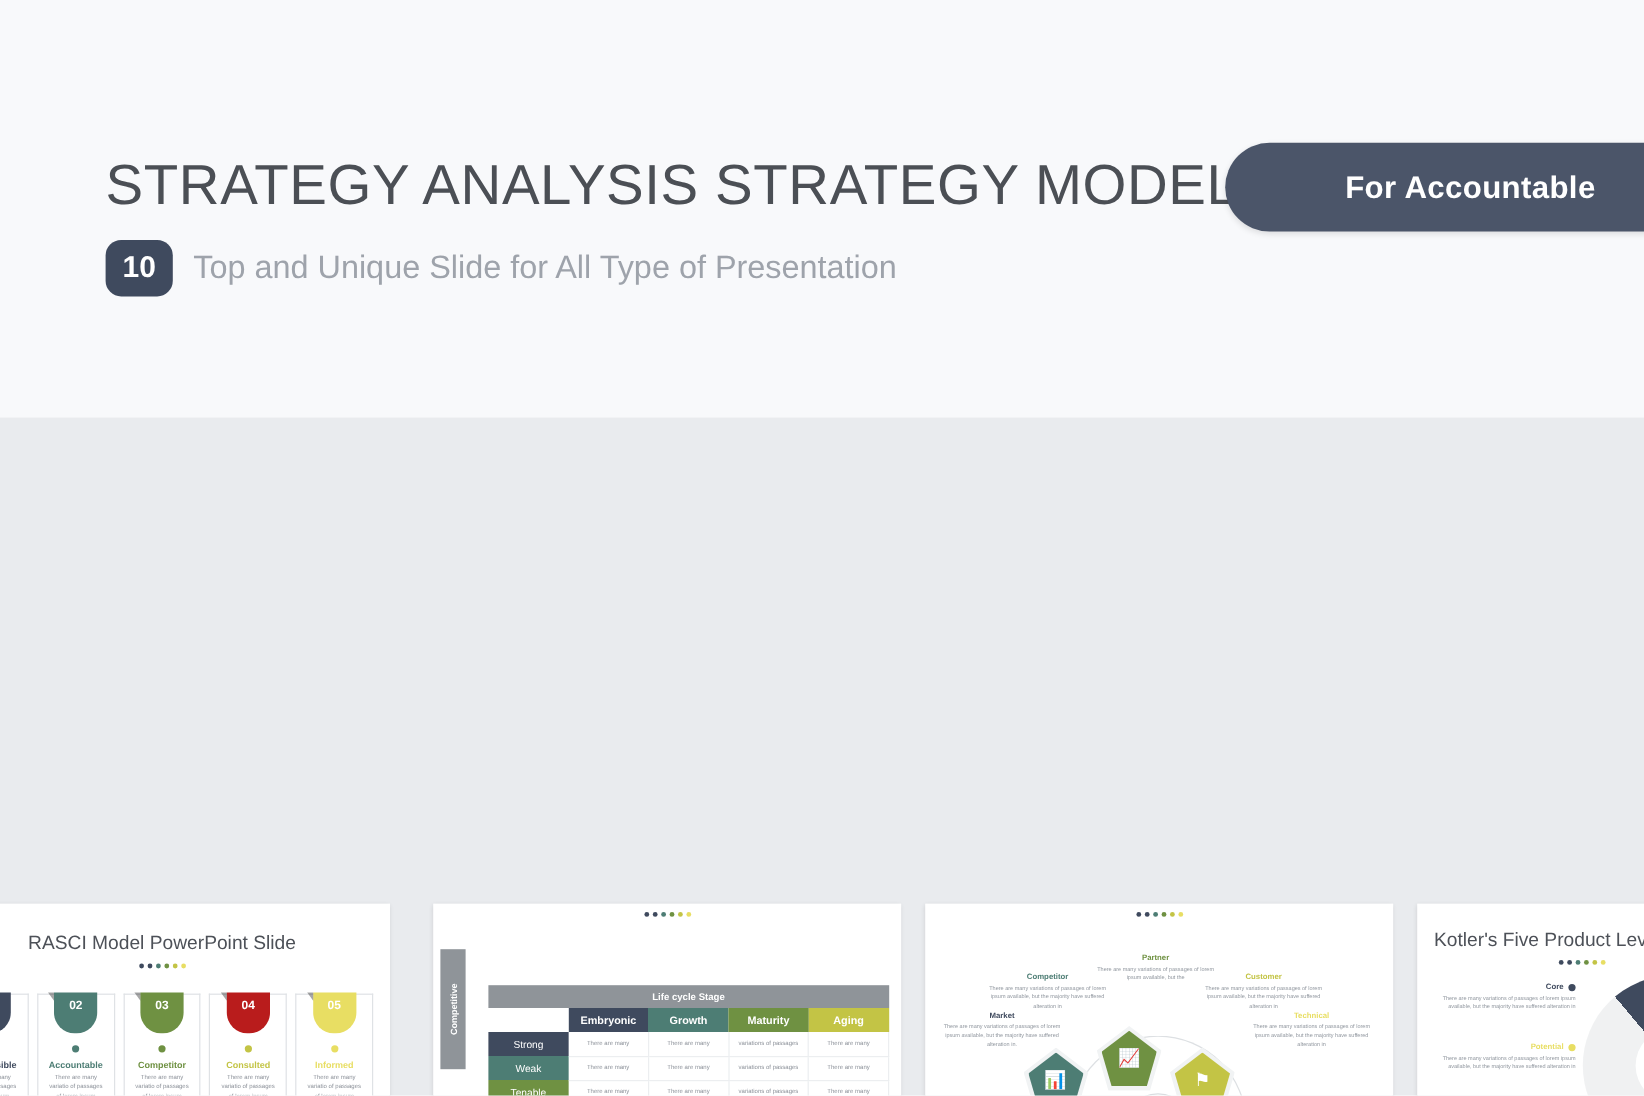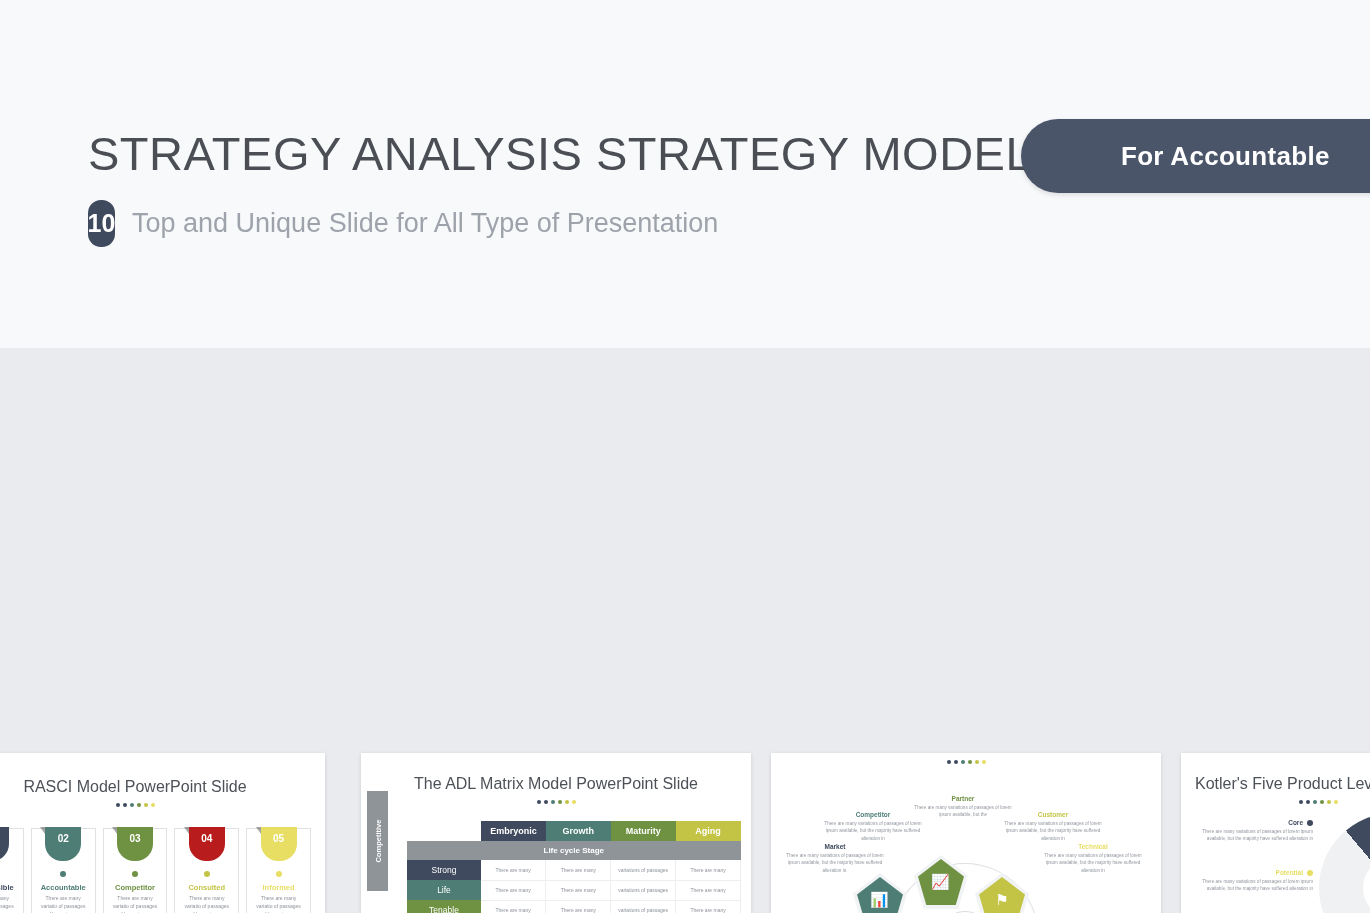--- a/index.html
+++ b/index.html
@@ -19,21 +19,21 @@
   .hero-title {
     position: absolute; left: 88px; top: 126px;
     font-size: 47px; font-weight: 400; letter-spacing: .5px;
     color: #4b4f55; white-space: nowrap;
   }
   .hero-sub-row {
     position: absolute; left: 88px; top: 200px;
     display: flex; align-items: center; gap: 17px;
   }
   .badge-10 {
-    width: 27px; height: 47px; border-radius: 13px;
+    width: 56px; height: 47px; border-radius: 13px;
     background: #3f4a5e; color: #fff;
     display: flex; align-items: center; justify-content: center;
     font-size: 25px; font-weight: 700;
   }
   .hero-sub {
     font-size: 27px; color: #9ea3ab; font-weight: 400; white-space: nowrap;
   }
   .pp-pill {
     position: absolute; left: 1021px; top: 119px;
     width: 400px; height: 74px;
@@ -249,56 +249,55 @@
           <div class="rasci-item">
             <div class="rasci-tab" style="background:#e8de63">05</div>
             <div class="rasci-dot" style="background:#e8de63"></div>
             <div class="rasci-label" style="color:#e8de63">Informed</div>
             <div class="rasci-body">There are many variatio of passages of lorem ipsum available, but the majority have suffered alteration in</div>
           </div>
         </div>
     </div>
 
     <div class="card" id="card-adl">
-      <div class="slide-title">The ADL Matrix Model PowerPoint Slide</div>
       <div class="dots">
           <i style="background: rgb(63, 74, 94);"></i>
           <i style="background: rgb(63, 74, 94);"></i>
           <i style="background: rgb(77, 125, 116);"></i>
           <i style="background: rgb(111, 145, 66);"></i>
           <i style="background: rgb(195, 196, 69);"></i>
           <i style="background: rgb(232, 222, 99);"></i>
         </div>
       <div class="adl-vert">
         <span>Competitive</span>
       </div>
       <div class="adl-wrap">
         <table class="adl-table">
           <thead>
+            <tr>
+              <th class="adl-super" colspan="5">Life cycle Stage</th>
+            </tr>
             <tr id="adl-head-row">
                 <th class="adl-rowhead" style="background: transparent;"></th>
                 <th class="adl-head" style="background: rgb(63, 74, 94);">Embryonic</th>
                 <th class="adl-head" style="background: rgb(77, 125, 116);">Growth</th>
                 <th class="adl-head" style="background: rgb(111, 145, 66);">Maturity</th>
                 <th class="adl-head" style="background: rgb(195, 196, 69); color: rgb(255, 255, 255);">Aging</th>
               </tr>
-            <tr>
-              <th class="adl-super" colspan="5">Life cycle Stage</th>
-            </tr>
           </thead>
           <tbody id="adl-body">
               <tr>
                 <th class="adl-rowhead" style="background: rgb(63, 74, 94);">Strong</th>
                 <td class="adl-cell">There are many</td>
                 <td class="adl-cell">There are many</td>
                 <td class="adl-cell">variations of passages</td>
                 <td class="adl-cell">There are many</td>
               </tr>
               <tr>
-                <th class="adl-rowhead" style="background: rgb(77, 125, 116);">Life</th>
+                <th class="adl-rowhead" style="background: rgb(77, 125, 116);">Weak</th>
                 <td class="adl-cell">There are many</td>
                 <td class="adl-cell">There are many</td>
                 <td class="adl-cell">variations of passages</td>
                 <td class="adl-cell">There are many</td>
               </tr>
               <tr>
                 <th class="adl-rowhead" style="background: rgb(111, 145, 66);">Tenable</th>
                 <td class="adl-cell">There are many</td>
                 <td class="adl-cell">There are many</td>
                 <td class="adl-cell">variations of passages</td>

